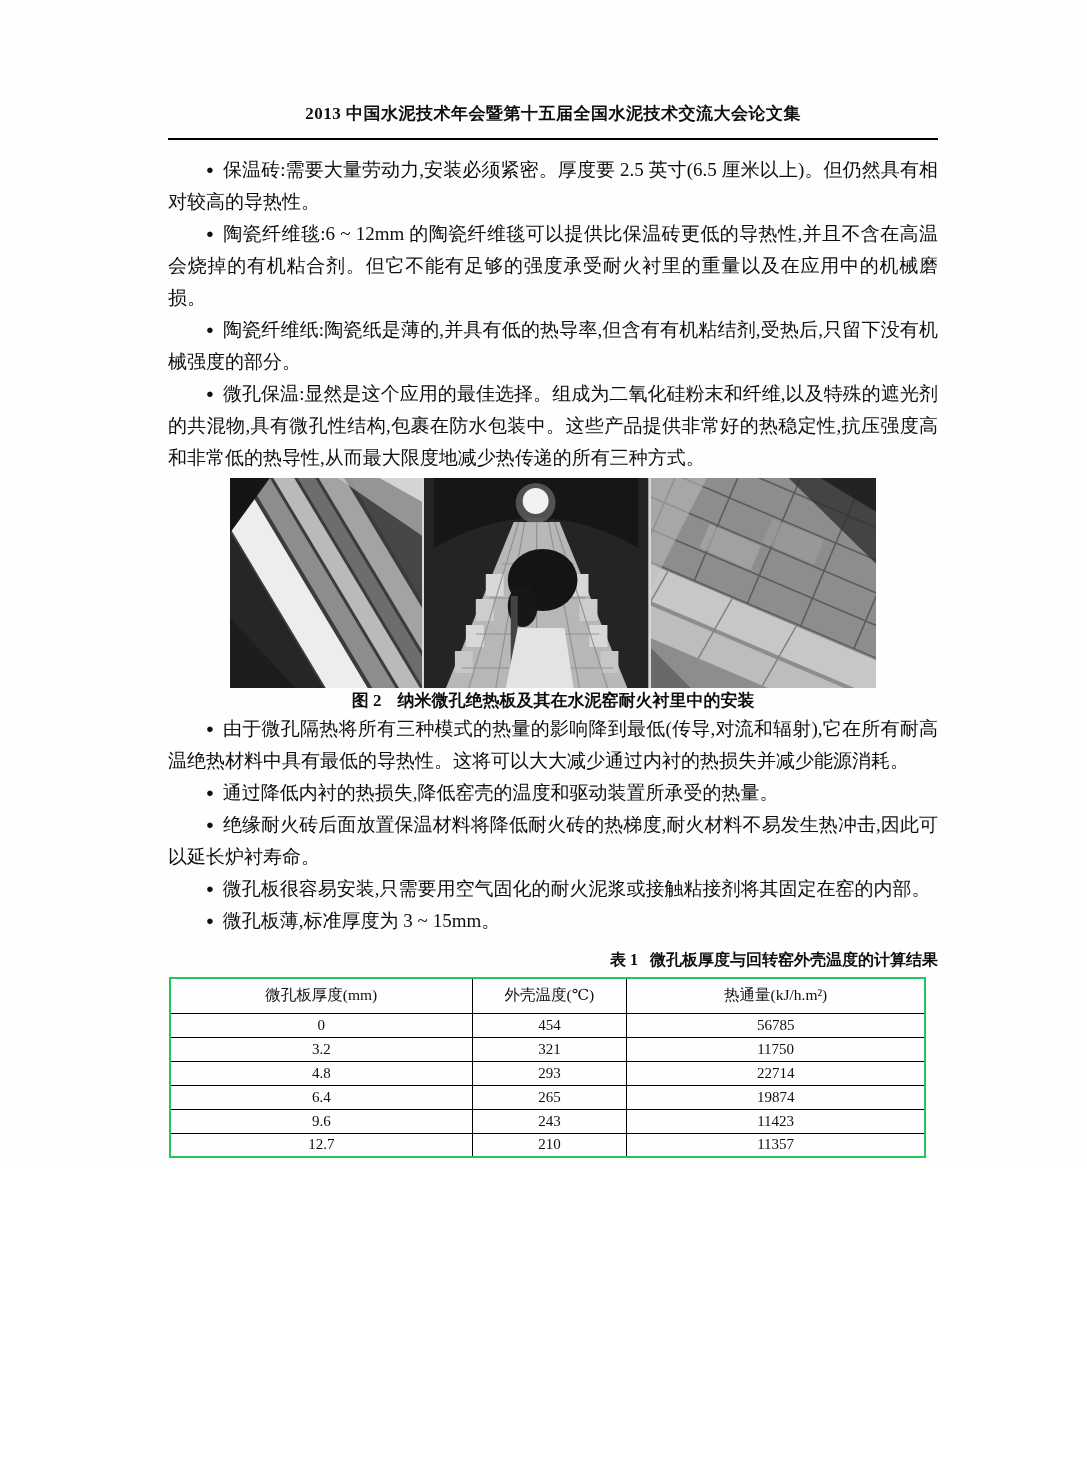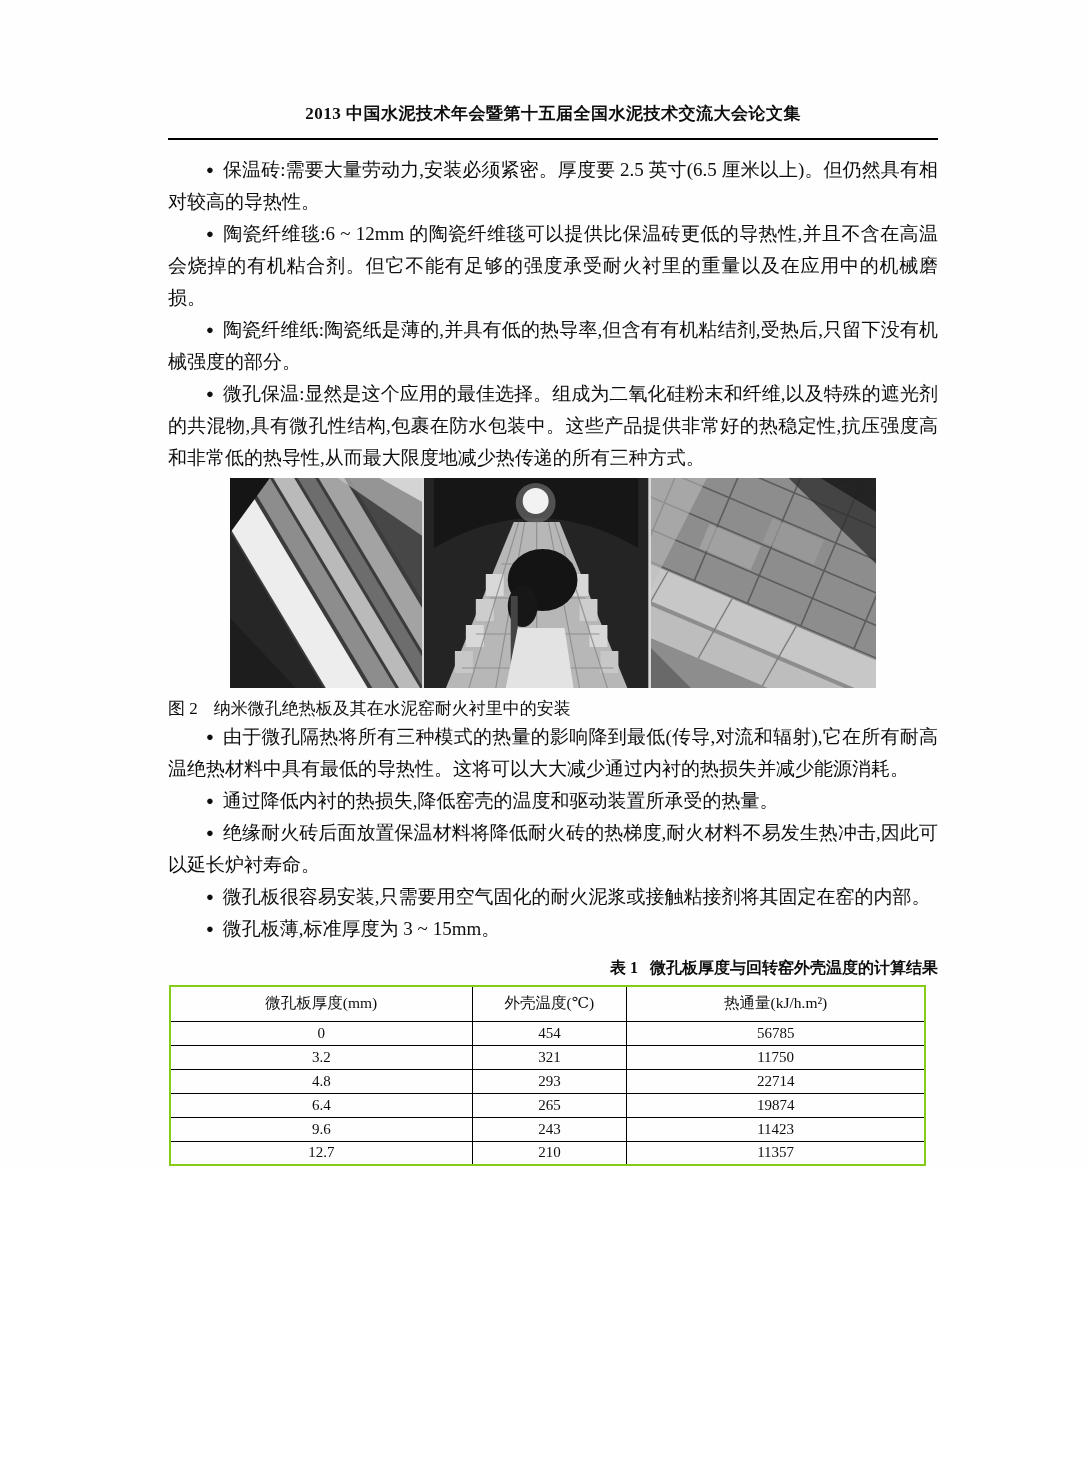--- a/index.html
+++ b/index.html
@@ -47,22 +47,23 @@
     width: 646px;
     height: 210px;
     margin-left: 62px;
     background: #d8d8d8;
   }
   .photo { display: block; height: 210px; }
   .photo1 { width: 193px; }
   .photo2 { width: 225px; }
   .photo3 { width: 226px; }
   .caption {
-    margin-top: 9px;
-    font-weight: 400;
+    margin-top: 1px;
+    text-align: center;
+    font-weight: 700;
     font-size: 17px;
     line-height: 24px;
   }
   .cap-label { margin-right: 16px; }
 
   .sec-heading {
     margin: 16px 0 0 0;
     font-size: 20px;
     font-weight: 700;
     line-height: 28px;
@@ -76,21 +77,21 @@
     font-size: 16px;
     line-height: 22px;
   }
   .table-title .cap-label { margin-right: 12px; }
 
   .data-table {
     margin-top: 6px;
     margin-left: 1px;
     width: 757px;
     border-collapse: collapse;
-    border: 2px solid #84cc16;
+    border: 2px solid #22c55e;
   }
   .data-table th, .data-table td {
     border: 1.4px solid #000;
     text-align: center;
     font-weight: 400;
     padding: 0 4px;
     font-size: 15px;
   }
   .data-table th { height: 35px; font-size: 15.5px; }
   .data-table td { height: 24px; }

